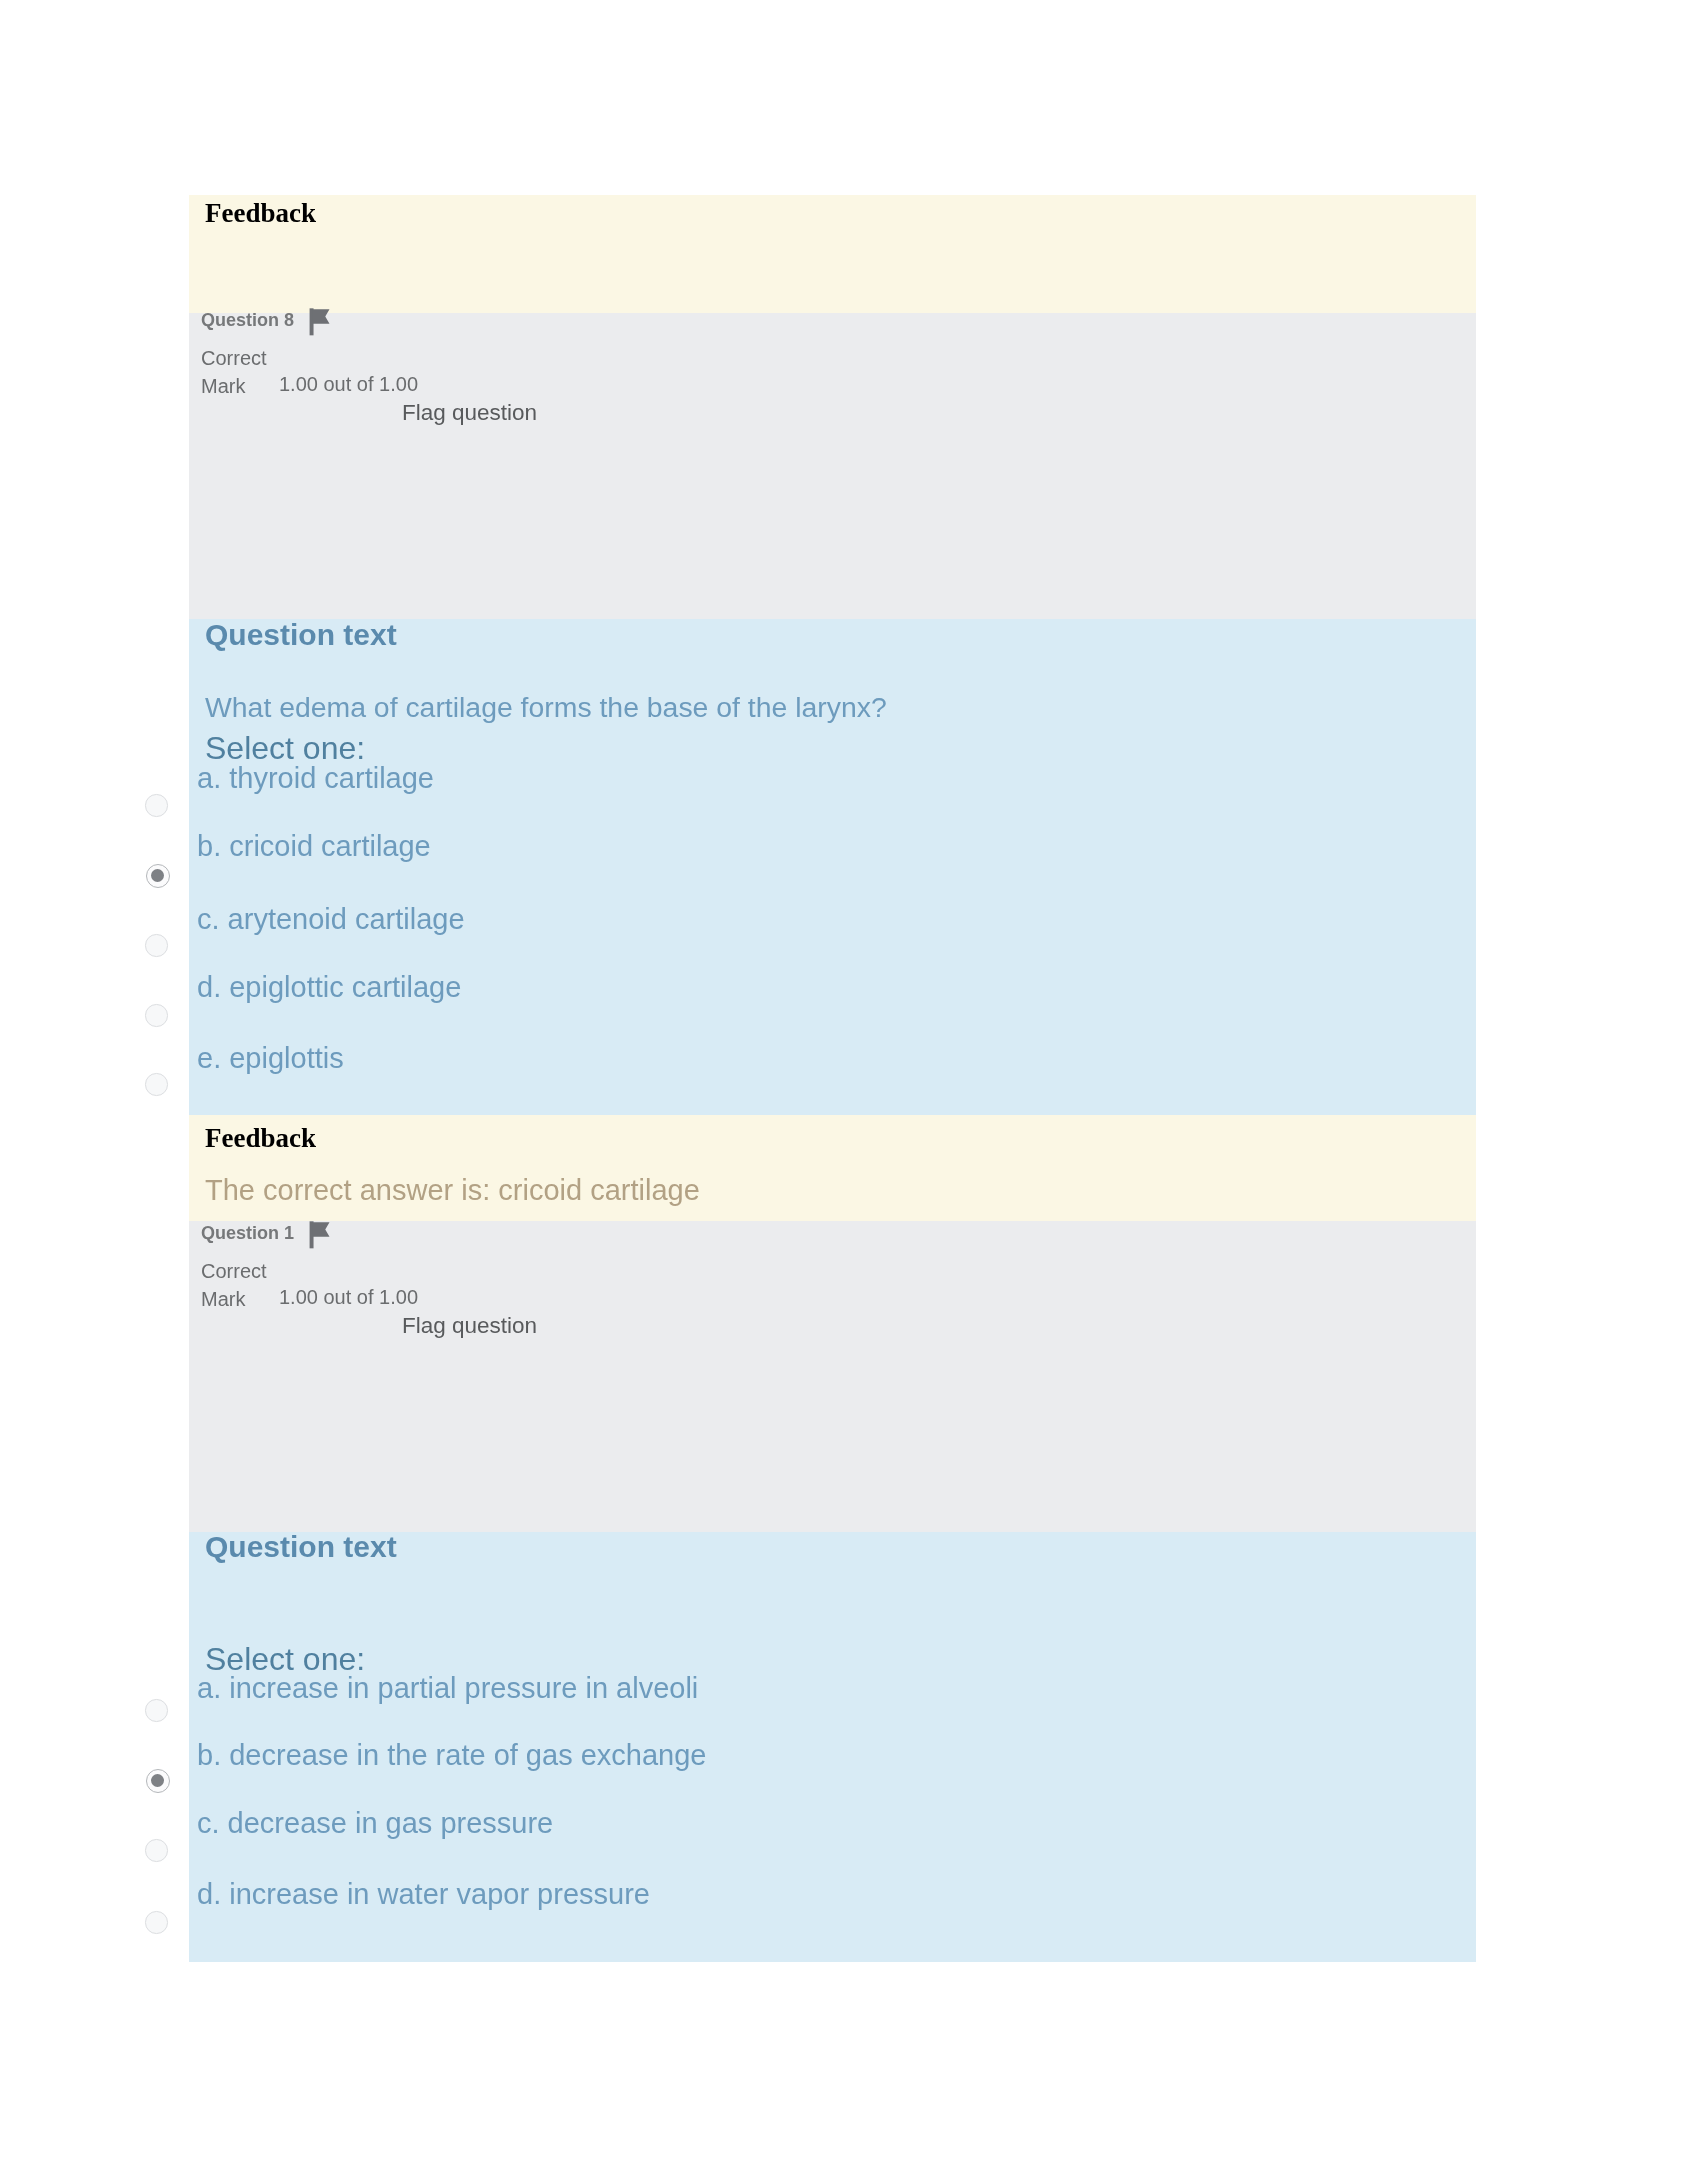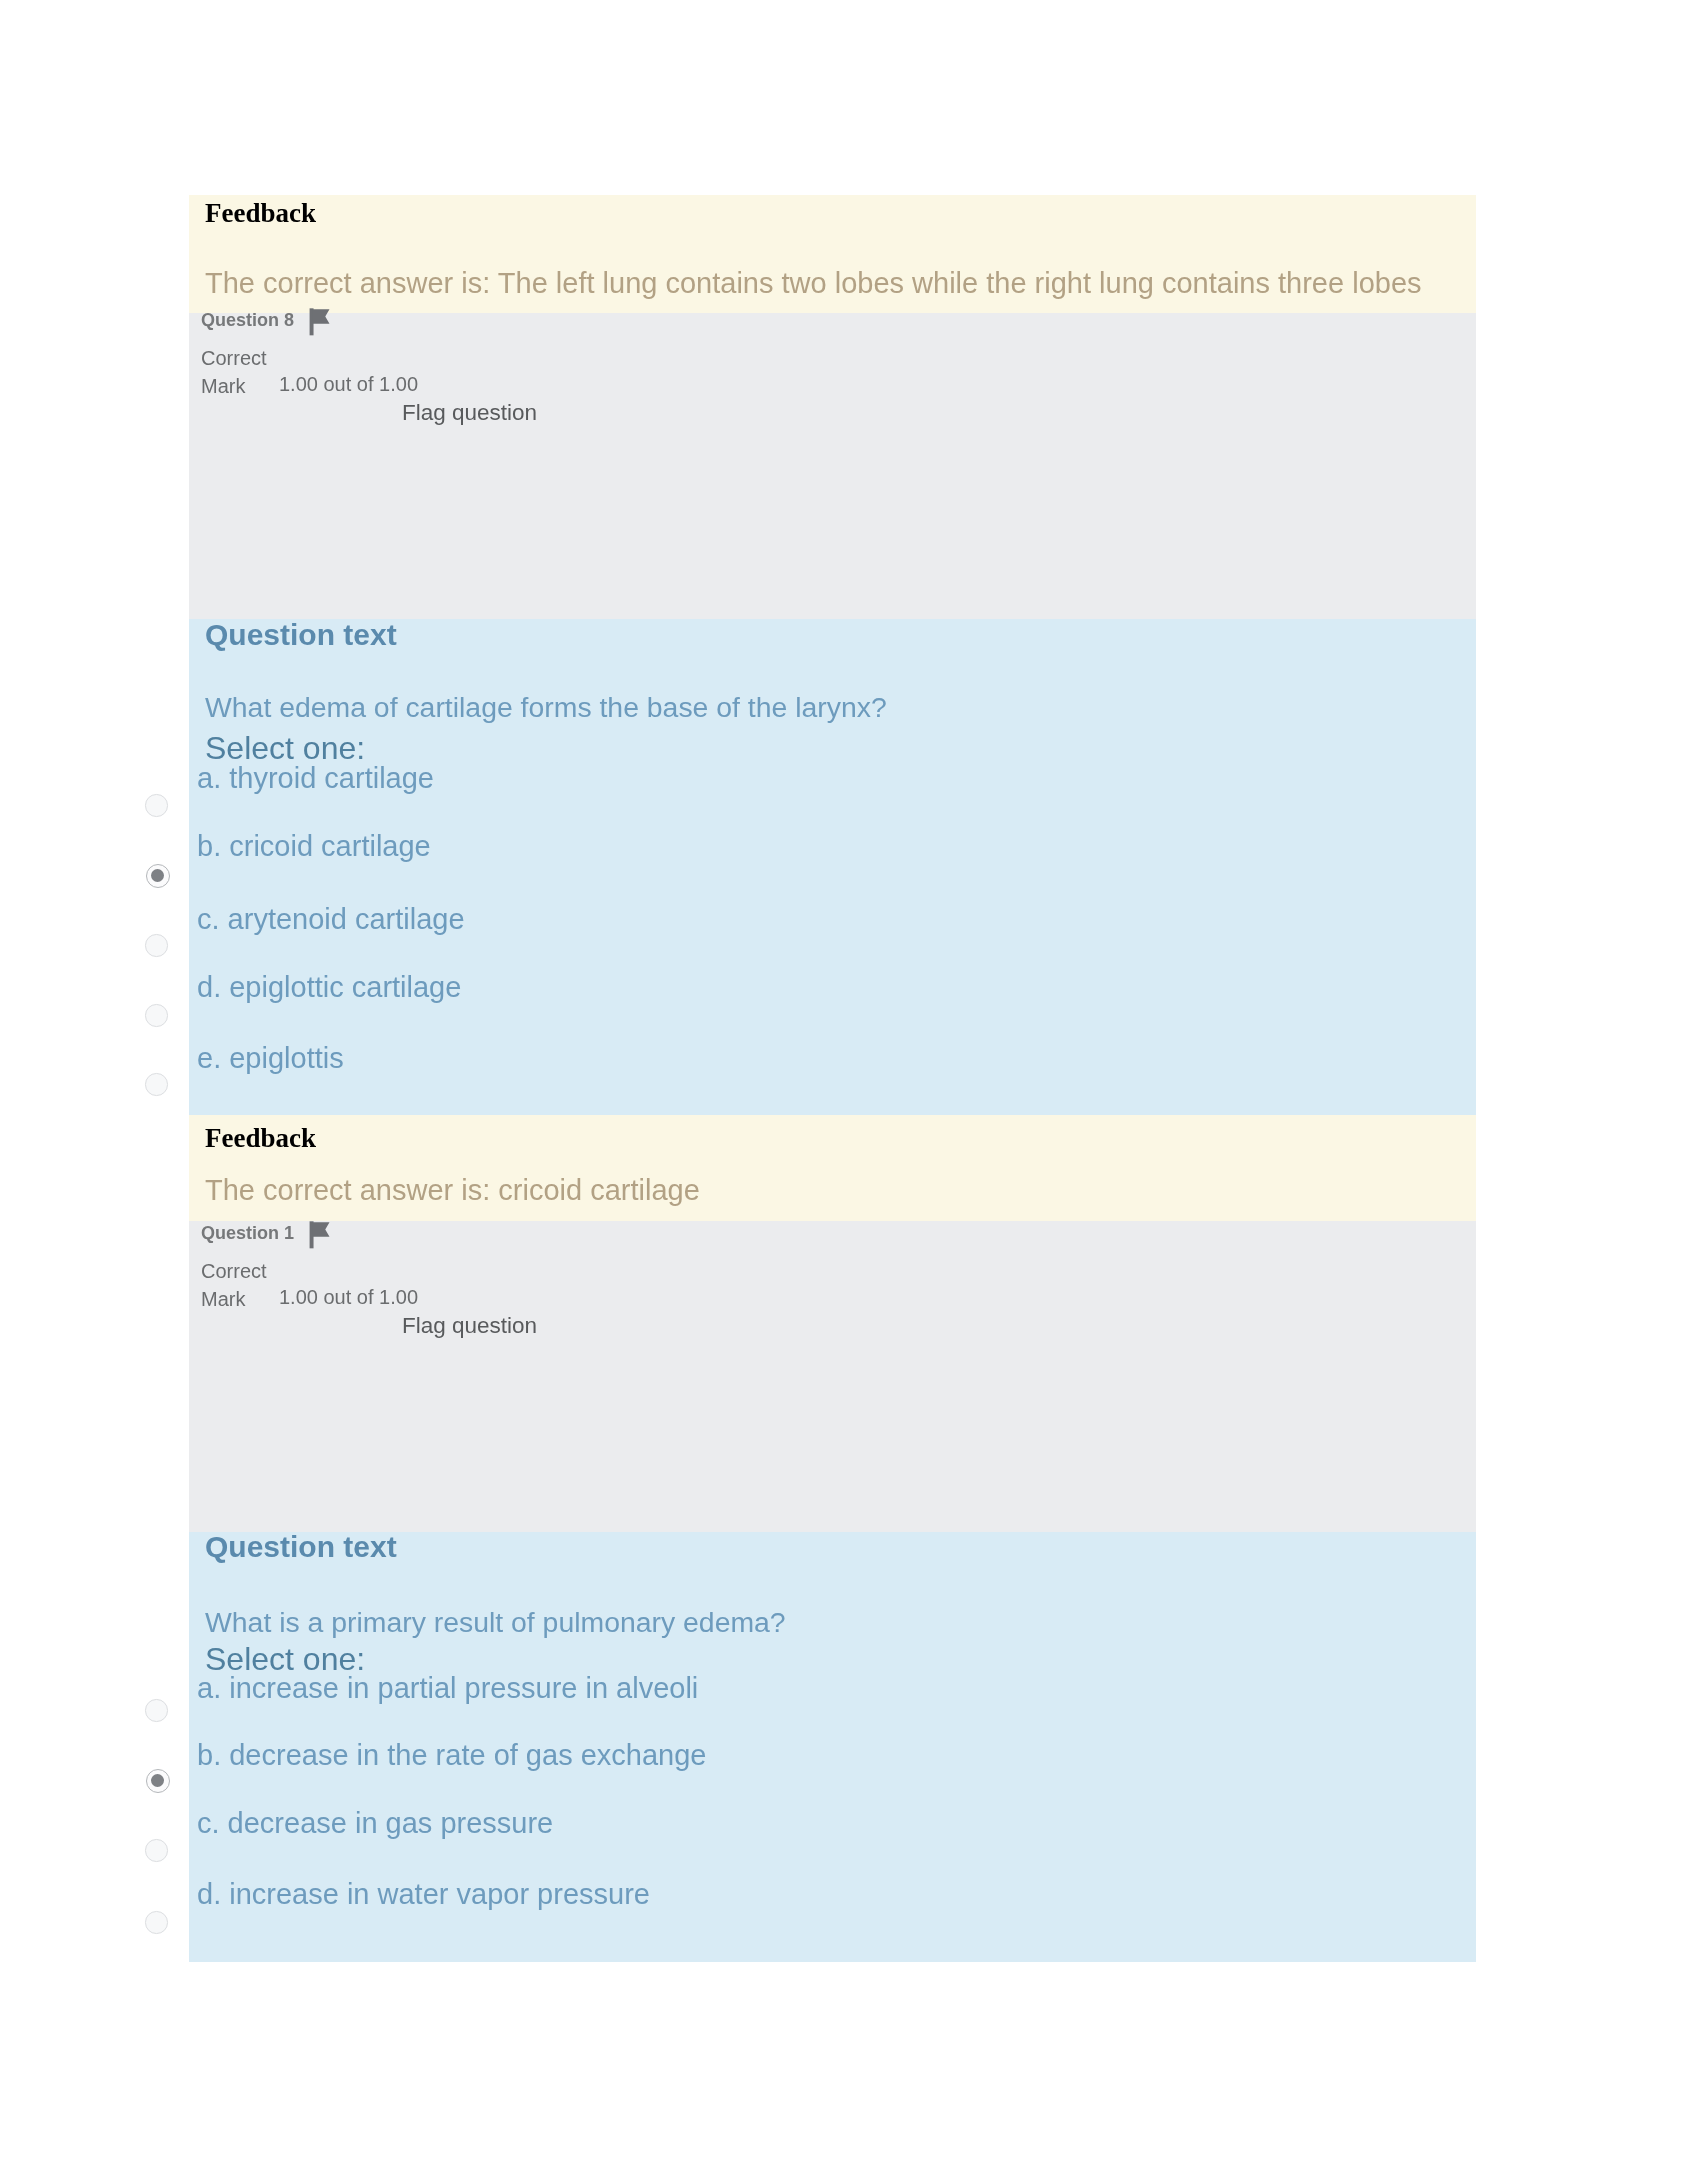--- a/index.html
+++ b/index.html
@@ -27,21 +27,20 @@
   .radio.on::after{content:"";position:absolute;left:4px;top:4px;width:13.2px;height:13.2px;
                    border-radius:50%;background:#7e8185;}
 </style>
 </head>
 <body>
 
 <div class="page">
 
   <div class="abs band fb-band" style="top:195px;height:118px;"></div>
   <div class="abs fb-title" style="left:205px;top:200px;">Feedback</div>
-  <div class="abs fb-text" style="left:205px;top:269px;">The correct answer is: The left lung contains two lobes while the right lung contains three lobes</div>
 
   <div class="abs band info-band" style="top:313px;height:306px;"></div>
   <div class="abs q-no" style="left:201px;top:311px;">Question 8</div>
   <svg class="abs" style="left:308px;top:307px;" width="24" height="29" viewBox="0 0 18 22">
     <path d="M2.6 1 L2.6 21.5" stroke="#6e7074" stroke-width="3" fill="none"></path>
     <path d="M3.6 1.8 L16.2 1.8 L13.0 7.3 L16.2 12.8 L3.6 12.8 Z" fill="#6e7074"></path>
   </svg>
   <div class="abs q-state" style="left:201px;top:348px;">Correct</div>
   <div class="abs q-mark" style="left:201px;top:376px;">Mark</div>
   <div class="abs q-markval" style="left:279px;top:374px;">1.00 out of 1.00</div>
@@ -73,21 +72,20 @@
     <path d="M2.6 1 L2.6 21.5" stroke="#6e7074" stroke-width="3" fill="none"></path>
     <path d="M3.6 1.8 L16.2 1.8 L13.0 7.3 L16.2 12.8 L3.6 12.8 Z" fill="#6e7074"></path>
   </svg>
   <div class="abs q-state" style="left:201px;top:1261px;">Correct</div>
   <div class="abs q-mark" style="left:201px;top:1289px;">Mark</div>
   <div class="abs q-markval" style="left:279px;top:1287px;">1.00 out of 1.00</div>
   <div class="abs q-flag" style="left:402px;top:1315px;">Flag question</div>
 
   <div class="abs band q-band" style="top:1532px;height:430px;"></div>
   <div class="abs q-title" style="left:205px;top:1532px;">Question text</div>
-  <div class="abs q-text" style="left:205px;top:1608px;">What is a primary result of pulmonary edema?</div>
   <div class="abs q-sel" style="left:205px;top:1643px;">Select one:</div>
 
   <div class="abs opt" style="left:197px;top:1674px;">a. increase in partial pressure in alveoli</div>
   <div class="abs radio" style="left:145px;top:1699px;"></div>
   <div class="abs opt" style="left:197px;top:1741px;">b. decrease in the rate of gas exchange</div>
   <div class="abs radio on" style="left:146px;top:1769px;"></div>
   <div class="abs opt" style="left:197px;top:1809px;">c. decrease in gas pressure</div>
   <div class="abs radio" style="left:145px;top:1839px;"></div>
   <div class="abs opt" style="left:197px;top:1880px;">d. increase in water vapor pressure</div>
   <div class="abs radio" style="left:145px;top:1911px;"></div>

